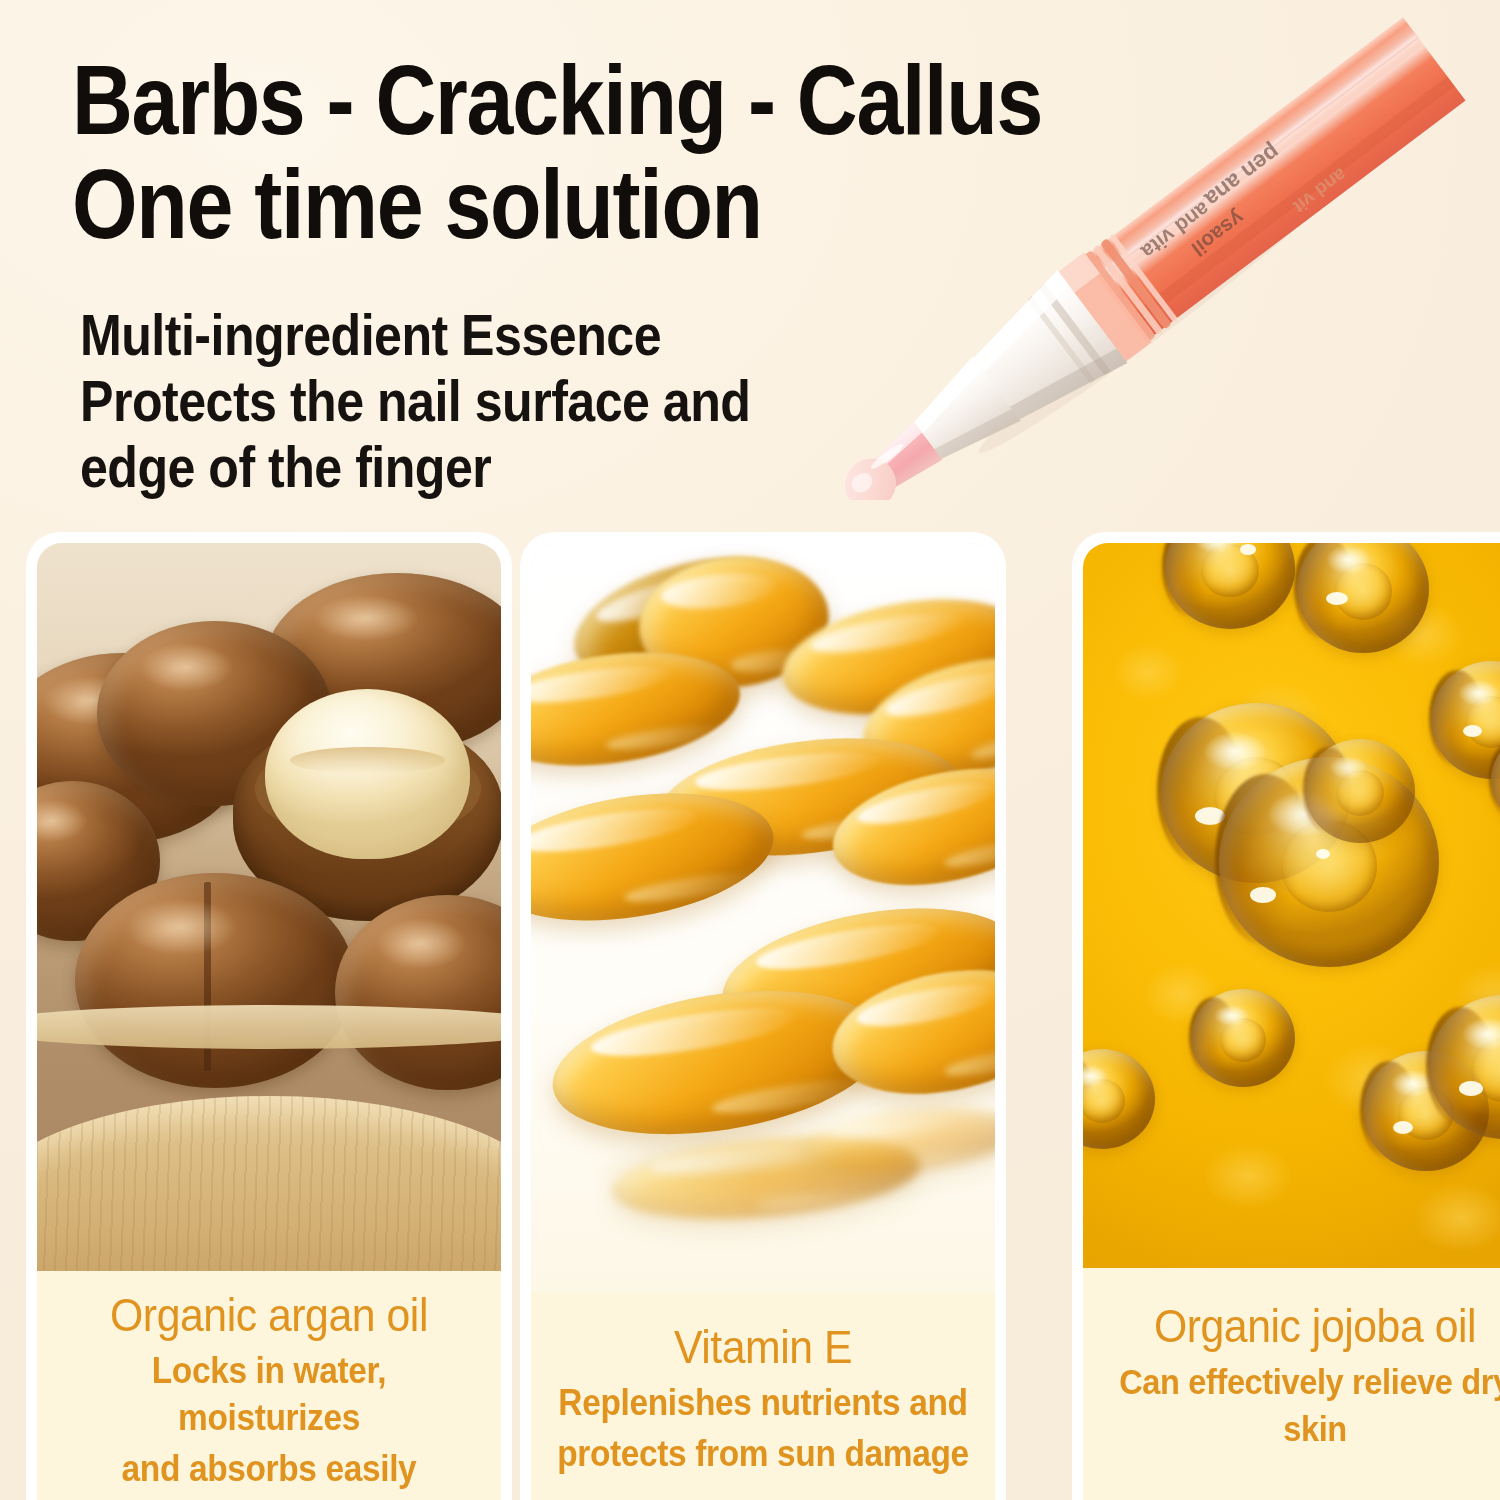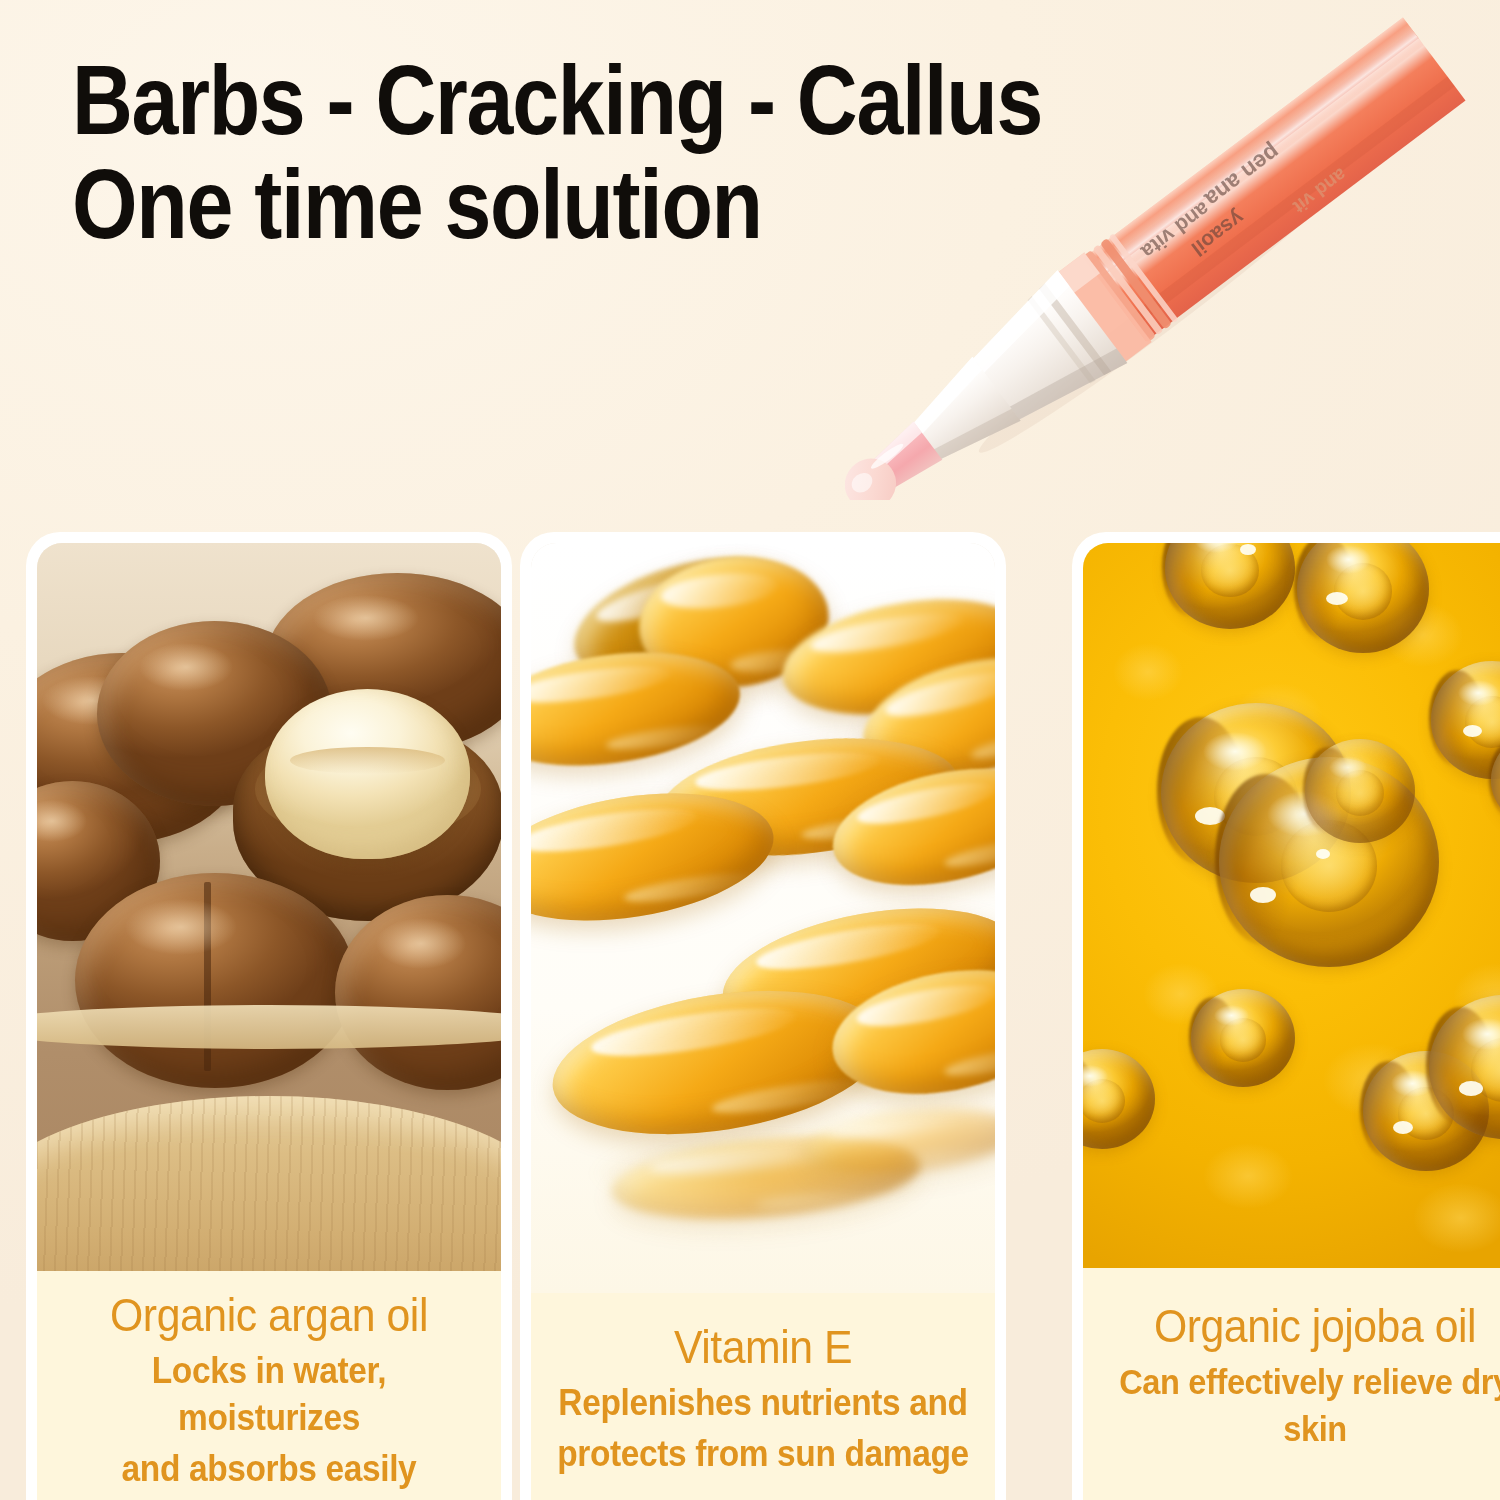--- a/index.html
+++ b/index.html
@@ -307,20 +307,25 @@
 </head>
 <body>
 
 <div id="page">
 
   <div id="headline-block">
     <div class="headline-line">Barbs - Cracking - Callus</div>
     <div class="headline-line">One time solution</div>
   </div>
 
+  <div id="subheading-block">
+    <div class="sub-line">Multi-ingredient Essence</div>
+    <div class="sub-line">Protects the nail surface and</div>
+    <div class="sub-line">edge of the finger</div>
+  </div>
 
   <div id="pen-illustration">
     <svg width="680" height="540" viewBox="0 0 680 540" xmlns="http://www.w3.org/2000/svg">
       <defs>
         <linearGradient id="barrelG" x1="0" y1="0" x2="0" y2="1">
           <stop offset="0%" stop-color="#fbc0a8"></stop>
           <stop offset="16%" stop-color="#f79a79"></stop>
           <stop offset="34%" stop-color="#fbd8cb"></stop>
           <stop offset="48%" stop-color="#f47f5c"></stop>
           <stop offset="72%" stop-color="#ef6f4d"></stop>

